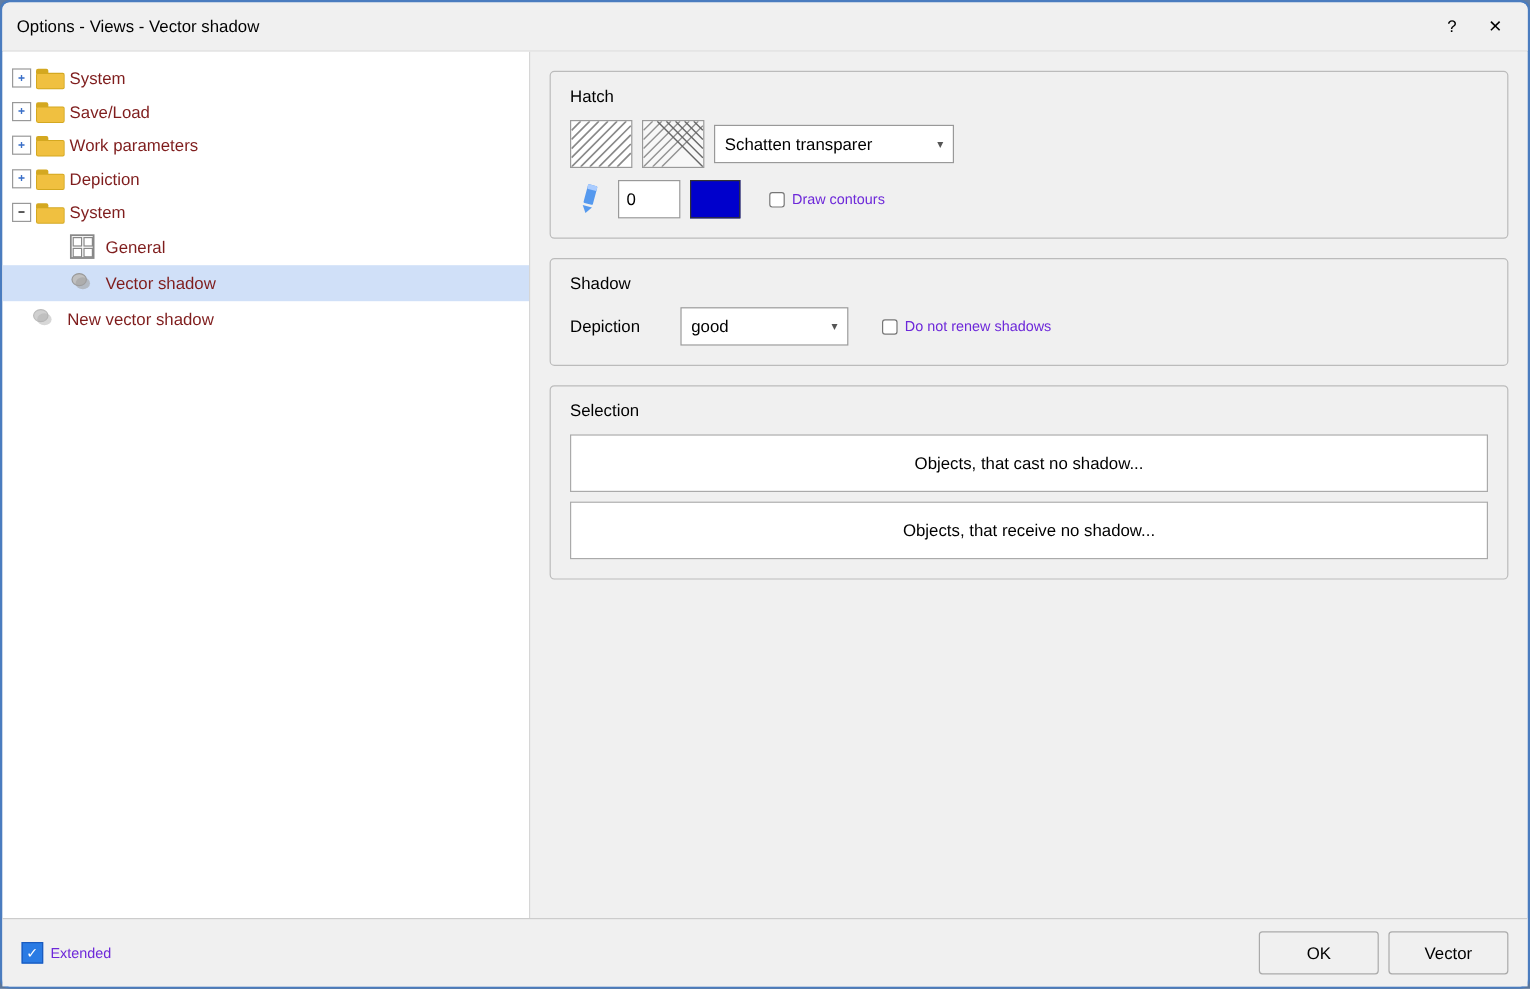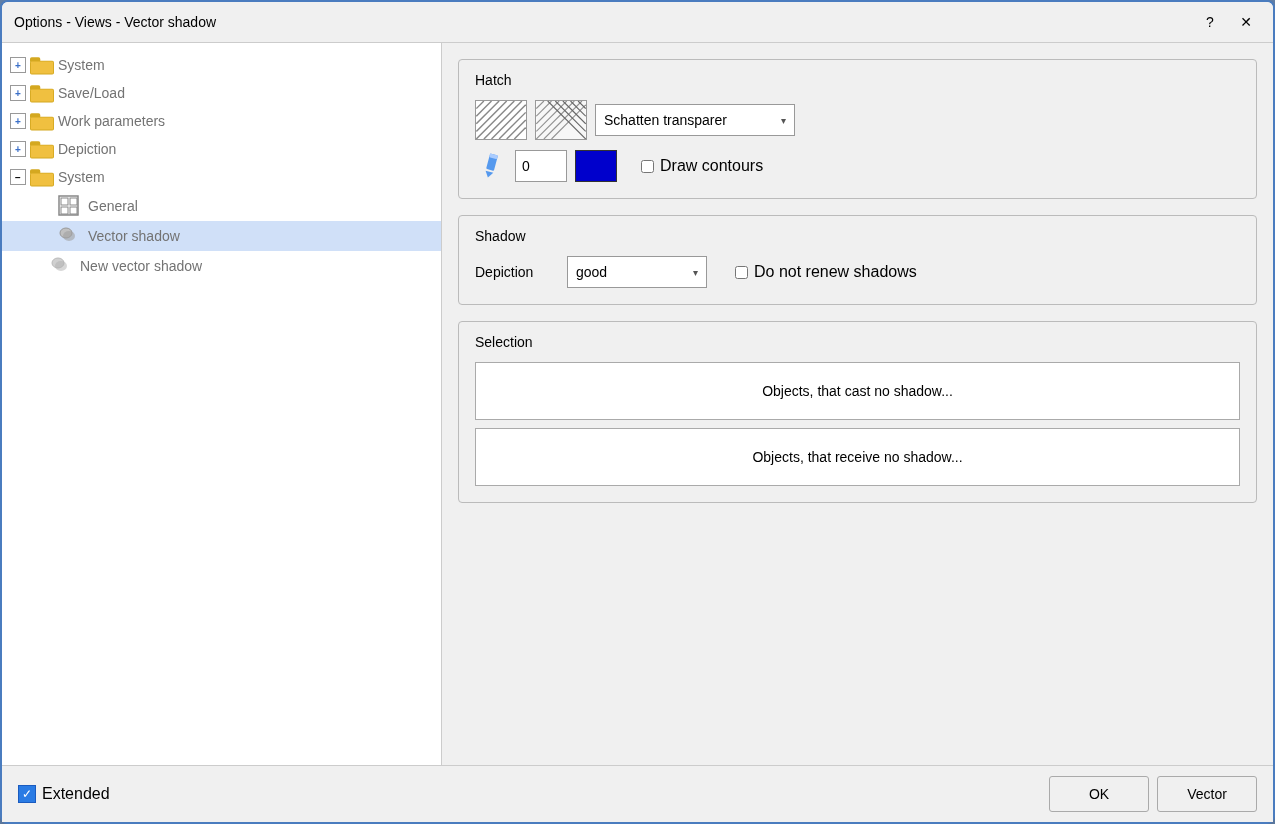--- a/index.html
+++ b/index.html
@@ -89,21 +89,21 @@
       flex-shrink: 0;
       cursor: pointer;
     }
     .folder-icon {
       width: 24px;
       height: 20px;
       flex-shrink: 0;
     }
     .tree-label {
       font-size: 14px;
-      color: #737373;
+      color: #7f1d1d;
     }
     
     .folder-yellow { fill: #d4a820; }
     .folder-yellow-light { fill: #f0c040; }
     .tree-sub-item {
       display: flex;
       align-items: center;
       padding: 4px 8px;
       cursor: pointer;
       gap: 8px;
@@ -196,22 +196,22 @@
       cursor: pointer;
       flex-shrink: 0;
     }
     .checkbox-row {
       display: flex;
       align-items: center;
       gap: 6px;
       margin-left: 16px;
     }
     .checkbox-label {
-      font-size: 16px;
-      color: #000000;
+      font-size: 12px;
+      color: #6d28d9;
     }
     
     .shadow-row {
       display: flex;
       align-items: center;
       gap: 12px;
     }
     .resolution-label {
       font-size: 14px;
       color: #000;
@@ -225,21 +225,21 @@
       font-size: 14px;
       display: flex;
       align-items: center;
       gap: 4px;
       cursor: pointer;
       min-width: 140px;
     }
     
     .selection-btn {
       width: 100%;
-      height: 58px;
+      height: 48px;
       border: 1px solid #aaa;
       background: white;
       font-size: 14px;
       cursor: pointer;
       text-align: center;
       display: flex;
       align-items: center;
       justify-content: center;
       margin-bottom: 8px;
     }
@@ -370,21 +370,21 @@
       </div>
 
       <div class="tree-sub-item selected" style="padding-left: 56px;">
         <svg class="shadow-icon" viewBox="0 0 22 22">
           <ellipse cx="8" cy="8" rx="6" ry="5" fill="#c0c0c0" stroke="#999" stroke-width="1"></ellipse>
           <ellipse cx="8" cy="8" rx="6" ry="5" fill="#a0a0a0" transform="translate(3,3)" opacity="0.6"></ellipse>
         </svg>
         <span class="tree-label">Vector shadow</span>
       </div>
 
-      <div class="tree-sub-item" style="padding-left: 48px;">
+      <div class="tree-sub-item" style="padding-left: 24px;">
         <svg class="shadow-icon" viewBox="0 0 22 22">
           <ellipse cx="8" cy="8" rx="6" ry="5" fill="#d0d0d0" stroke="#bbb" stroke-width="1"></ellipse>
           <ellipse cx="8" cy="8" rx="6" ry="5" fill="#b0b0b0" transform="translate(3,3)" opacity="0.5"></ellipse>
         </svg>
         <span class="tree-label">New vector shadow</span>
       </div>
 
     </div>
 
     <div class="right-panel">

